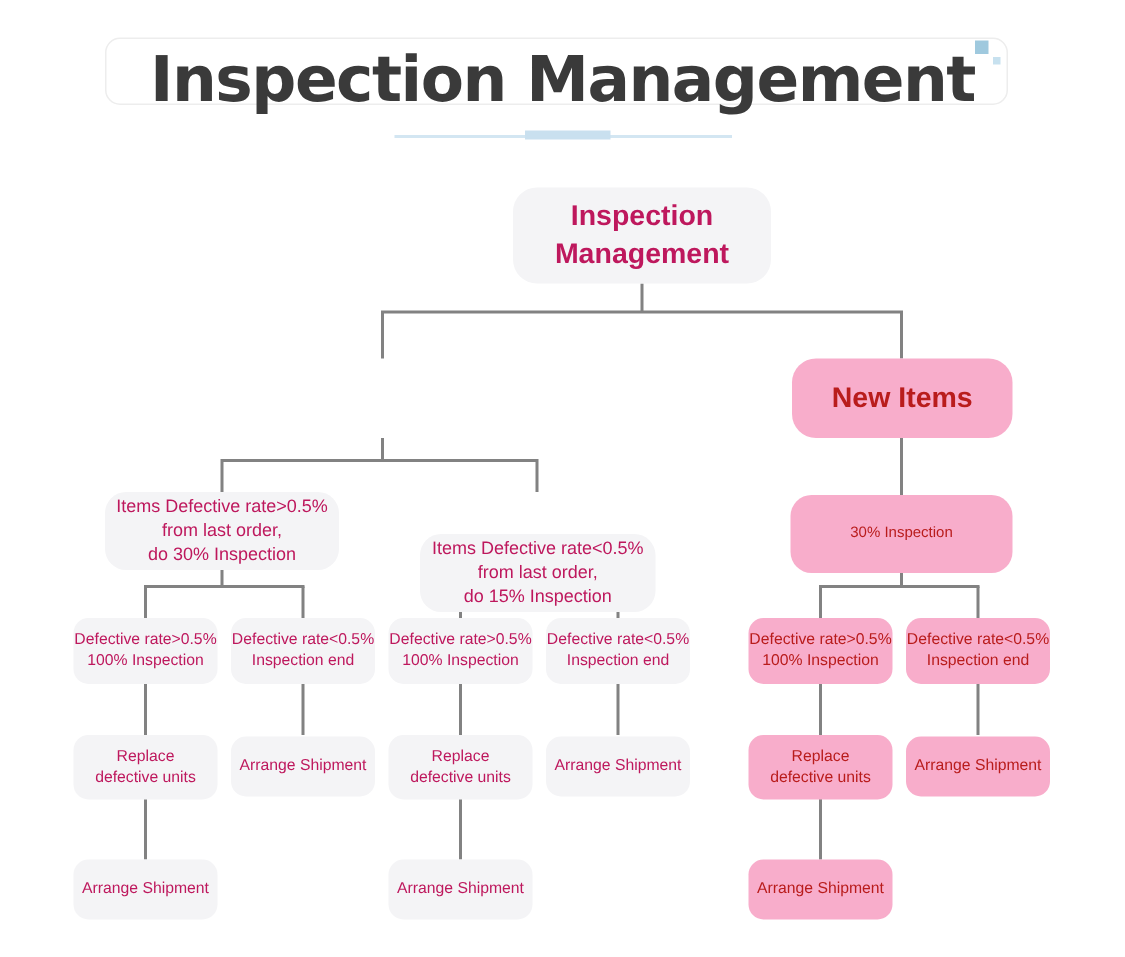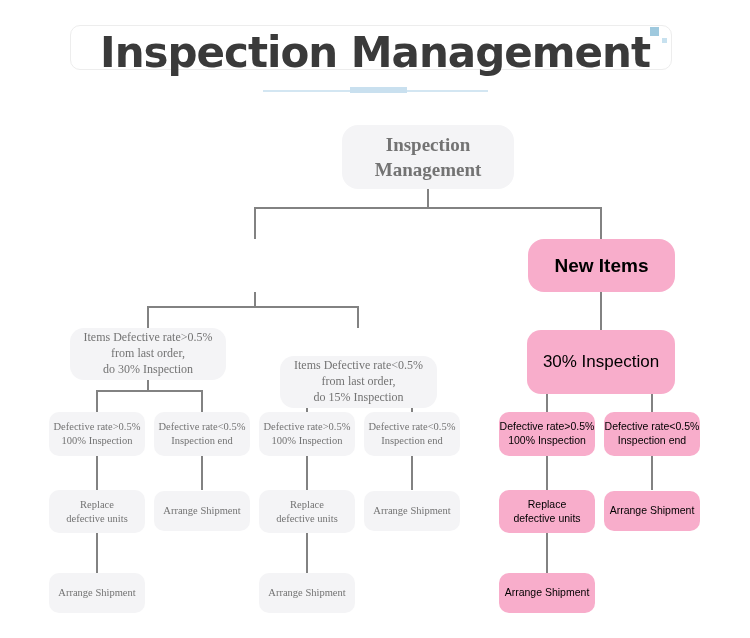--- a/index.html
+++ b/index.html
@@ -19,31 +19,31 @@
     text-align:center;font-family:"DejaVu Sans","Liberation Sans",sans-serif;
     font-size:42px;font-weight:800;letter-spacing:-1px;color:#3a3a3a;line-height:1.1;
   }
   .underline-thin{position:absolute;left:263px;top:90px;width:225px;height:2px;background:#d3e6f2;}
   .underline-thick{position:absolute;left:350px;top:87px;width:57px;height:6px;background:#c9e0ef;}
   
   .node{
     position:absolute;display:flex;align-items:center;justify-content:center;
     text-align:center;white-space:pre-line;border-radius:10px;line-height:1.32;
   }
-  .gray{background:#f4f4f6;color:#737373;font-family:Liberation Serif, serif;}
-  .pink{background:#f8adcb;color:#000000;}
+  .gray{background:#f4f4f6;color:#be185d;}
+  .pink{background:#f8adcb;color:#b91c1c;}
   .big{font-size:19px;font-weight:bold;border-radius:16px;}
   .med{font-size:12px;border-radius:14px;}
   .sml{font-size:10.5px;}
   #n-root{left:342px;top:125px;width:172px;height:64px;}
   #n-repeat{left:183px;top:239px;width:145px;height:53px;}
   #n-new{left:528px;top:239px;width:147px;height:53px;}
   #n-l3a{left:70px;top:328px;width:156px;height:52px;}
   #n-l3b{left:280px;top:328px;width:157px;height:52px;margin-top:28px;}
-  #n-30{left:527px;top:330px;width:148px;height:64px;font-size:17px;border-radius:14px;}
+  #n-30{left:527px;top:330px;width:148px;height:52px;font-size:10px;border-radius:14px;}
   #n-c1t{left:49px;top:412px;width:96px;height:44px;}
   #n-c2t{left:154px;top:412px;width:96px;height:44px;}
   #n-c3t{left:259px;top:412px;width:96px;height:44px;}
   #n-c4t{left:364px;top:412px;width:96px;height:44px;}
   #n-c5t{left:499px;top:412px;width:96px;height:44px;}
   #n-c6t{left:604px;top:412px;width:96px;height:44px;}
   #n-c1m{left:49px;top:490px;width:96px;height:43px;}
   #n-c2m{left:154px;top:491px;width:96px;height:40px;}
   #n-c3m{left:259px;top:490px;width:96px;height:43px;}
   #n-c4m{left:364px;top:491px;width:96px;height:40px;}

